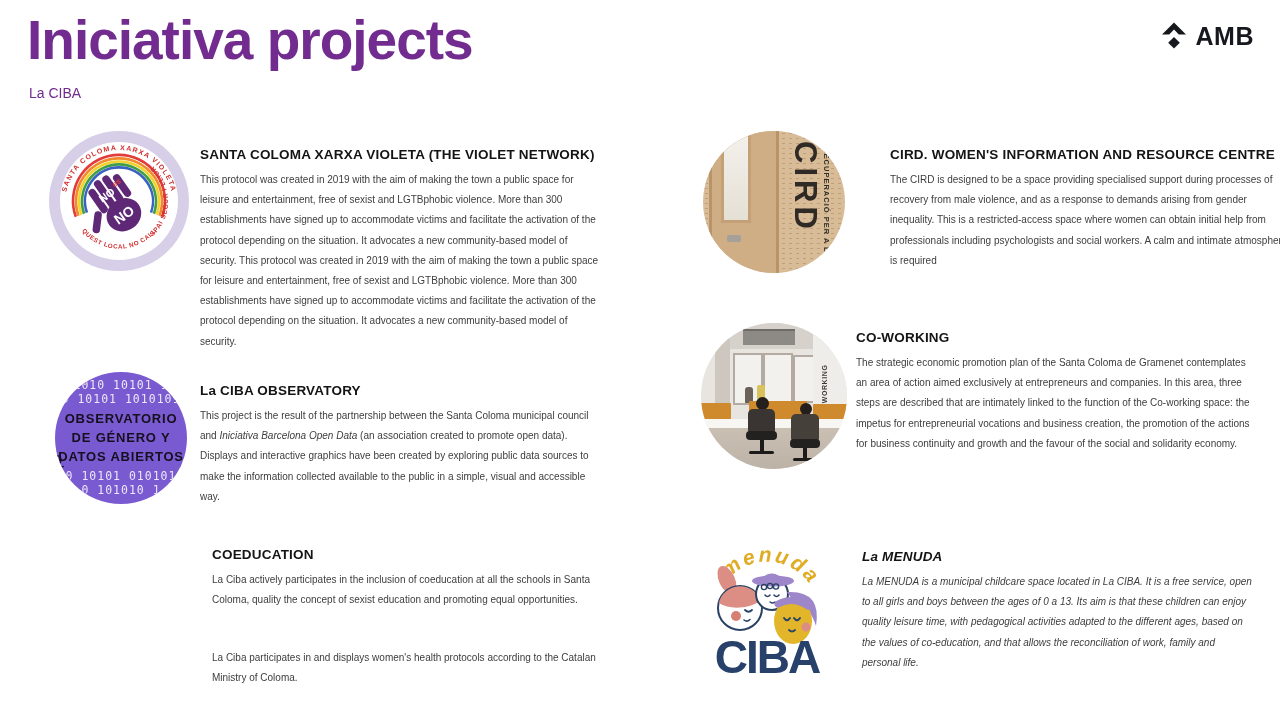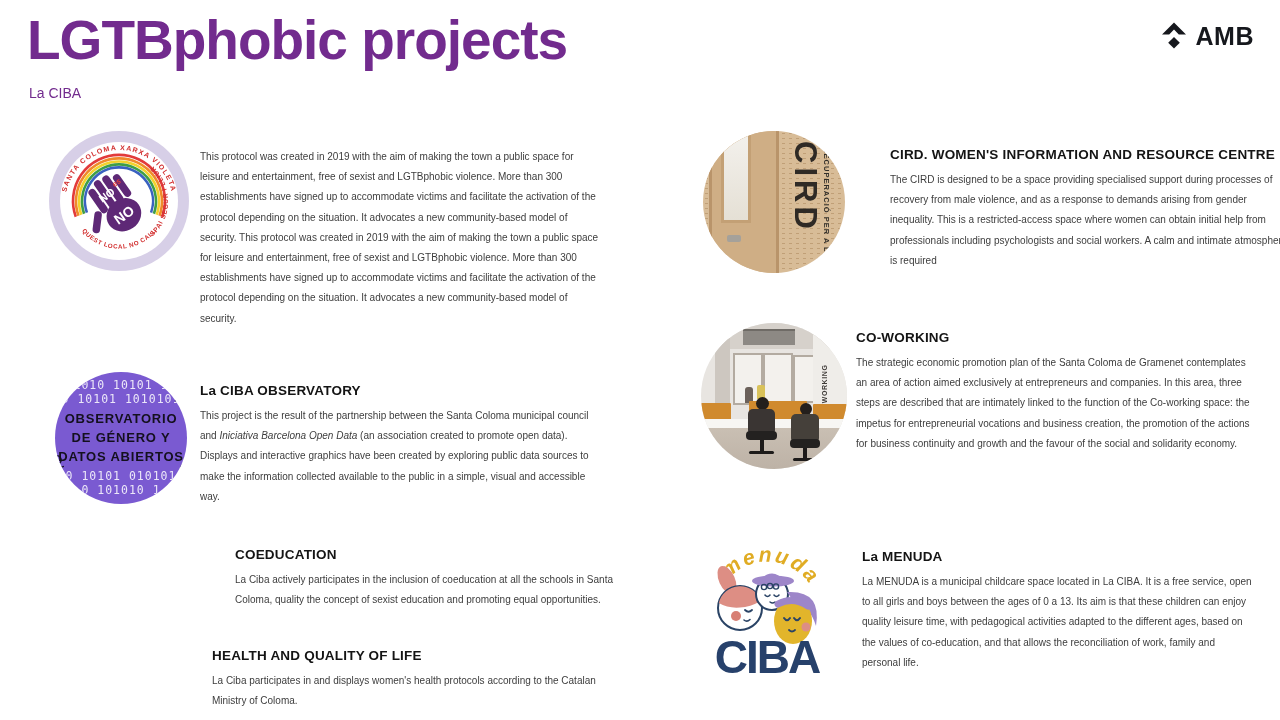--- a/index.html
+++ b/index.html
@@ -18,25 +18,25 @@
   .amb-text{font-size:25px;font-weight:800;color:#16181d;letter-spacing:0.5px;}
   
   .sec h2{
     margin:0 0 8px 0;font-size:13.5px;font-weight:800;color:#141414;
     letter-spacing:0.2px;
   }
   .sec p{margin:0;font-size:10px;line-height:20.2px;color:#3d3d3d;}
   .sec .ital{font-style:italic;}
   .sec-violet{left:200px;top:147px;width:404px;}
   .sec-observatory{left:200px;top:383px;width:401px;}
-  .sec-coeducation{left:212px;top:547px;width:404px;margin-left:23px;}
+  .sec-coeducation{left:212px;top:547px;width:404px;}
   .sec-health{left:212px;top:648px;width:404px;}
   .sec-cird{left:862px;top:147px;width:398px;margin-left:28px;}
   .sec-coworking{left:856px;top:330px;width:398px;}
-  .sec-menuda{left:862px;top:549px;width:392px;}
+  .sec-menuda{left:862px;top:549px;width:392px;font-style:italic;}
   
   .obs-circle{
     left:55px;top:372px;width:132px;height:132px;border-radius:50%;
     background:#7a5ad1;overflow:hidden;
   }
   .obs-binary{
     font-family:"DejaVu Sans Mono",monospace;font-size:11.5px;line-height:14px;
     color:rgba(255,255,255,0.85);white-space:nowrap;text-align:center;letter-spacing:1px;
   }
   .obs-text{
@@ -96,21 +96,21 @@
   .cw-base{position:absolute;background:#1d1b1a;border-radius:2px;}
   .cw-tinyfig{position:absolute;background:#6b615a;border-radius:3px 3px 0 0;}
   .cw-vest{position:absolute;background:#d9c25a;border-radius:2px 2px 0 0;}
   
   .violet-badge{left:48px;top:130px;}
   .menuda-logo{left:692px;top:530px;}
 </style>
 </head>
 <body>
 
-<h1 class="abs title">LGTBphobic projects</h1>
+<h1 class="abs title">Iniciativa projects</h1>
 <div class="abs subtitle">La CIBA</div>
 
 <div class="abs amb">
   <svg width="30" height="30" viewBox="0 0 30 30">
     <path d="M3,13.5 L15,1.5 L27,13.5 L19.8,13.5 L15,8.6 L10.2,13.5 Z" fill="#16181d"></path>
     <path d="M15,16 L20.8,21.8 L15,27.6 L9.2,21.8 Z" fill="#16181d"></path>
   </svg>
   <span class="amb-text">AMB</span>
 </div>
 
@@ -148,20 +148,21 @@
     <rect x="81.5" y="48" width="7.5" height="26" rx="3.7" fill="#5e2876"></rect>
     <rect x="40" y="66" width="7.5" height="22" rx="3.7" fill="#5e2876" transform="rotate(42 44 77)"></rect>
     <ellipse cx="70" cy="86" rx="18" ry="16" fill="#5e2876"></ellipse>
     <text x="59" y="64" font-size="11" font-weight="800" fill="#ffffff">NO</text>
     <text x="78" y="58" font-size="8" font-style="italic" font-weight="700" fill="#e23b3b">es</text>
     <text x="70" y="91" font-size="14" font-weight="800" fill="#ffffff" text-anchor="middle">NO</text>
   </g>
 </svg>
 
 <section class="abs sec sec-violet">
+  <h2>SANTA COLOMA XARXA VIOLETA (THE VIOLET NETWORK)</h2>
   <p>This protocol was created in 2019 with the aim of making the town a public space for leisure and entertainment, free of sexist and LGTBphobic violence. More than 300 establishments have signed up to accommodate victims and facilitate the activation of the protocol depending on the situation. It advocates a new community-based model of security. This protocol was created in 2019 with the aim of making the town a public space for leisure and entertainment, free of sexist and LGTBphobic violence. More than 300 establishments have signed up to accommodate victims and facilitate the activation of the protocol depending on the situation. It advocates a new community-based model of security.</p>
 </section>
 
 <div class="abs obs-circle">
   <div class="obs-binary" style="margin-top:6px;">1010 10101 1</div>
   <div class="obs-binary">0 10101 1010101</div>
   <div class="obs-text">
     <div>OBSERVATORIO</div>
     <div>DE GÉNERO Y</div>
     <div>DATOS ABIERTOS</div>
@@ -177,21 +178,20 @@
   <h2>La CIBA OBSERVATORY</h2>
   <p><span>This project is the result of the partnership between the Santa Coloma municipal council and </span><span class="ital">Iniciativa Barcelona Open Data</span><span> (an association created to promote open data). Displays and interactive graphics have been created by exploring public data sources to make the information collected available to the public in a simple, visual and accessible way.</span></p>
 </section>
 
 <section class="abs sec sec-coeducation">
   <h2>COEDUCATION</h2>
   <p>La Ciba actively participates in the inclusion of coeducation at all the schools in Santa Coloma, quality the concept of sexist education and promoting equal opportunities.</p>
 </section>
 
 <section class="abs sec sec-health">
-  <h2>HEALTH AND QUALITY OF LIFE</h2>
   <p>La Ciba participates in and displays women's health protocols according to the Catalan Ministry of Coloma.</p>
 </section>
 
 <div class="abs cird-circle">
   <div class="cird-frame"></div>
   <div class="cird-glass"></div>
   <div class="cird-handle"></div>
   <div class="cird-word">CIRD</div>
   <div class="cird-sub">I RECUPERACIÓ PER A LES DONES</div>
 </div>

